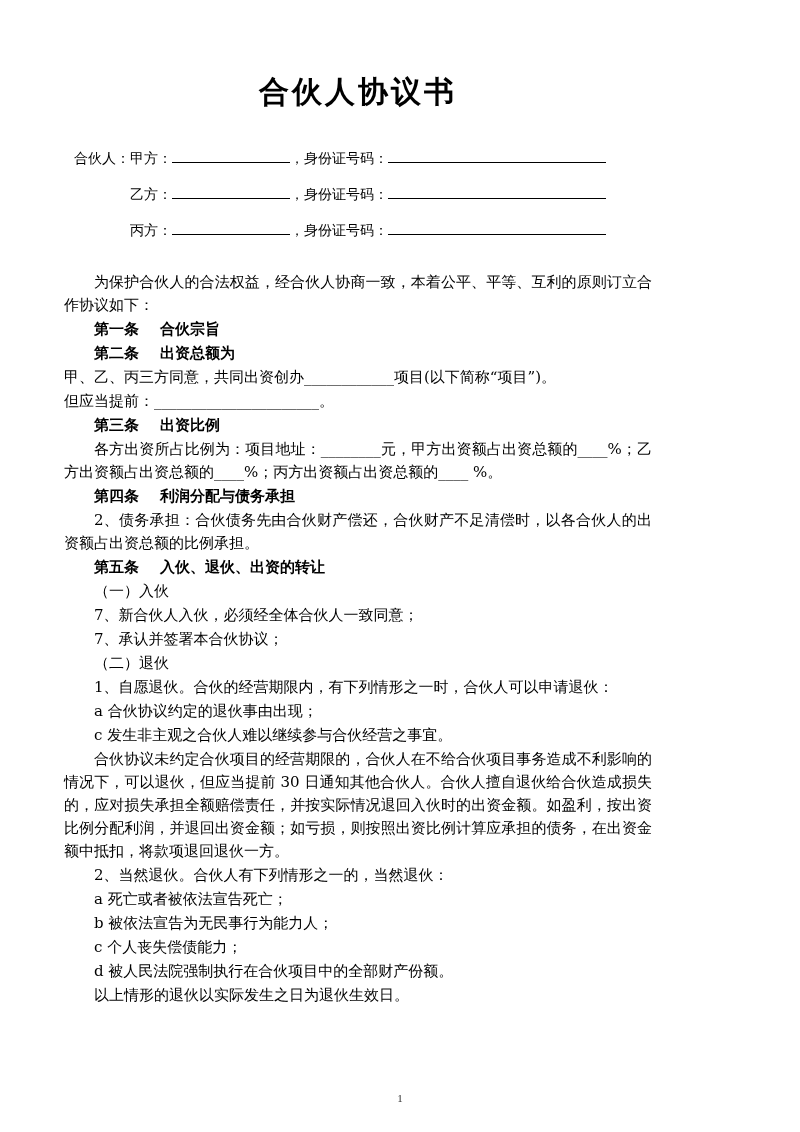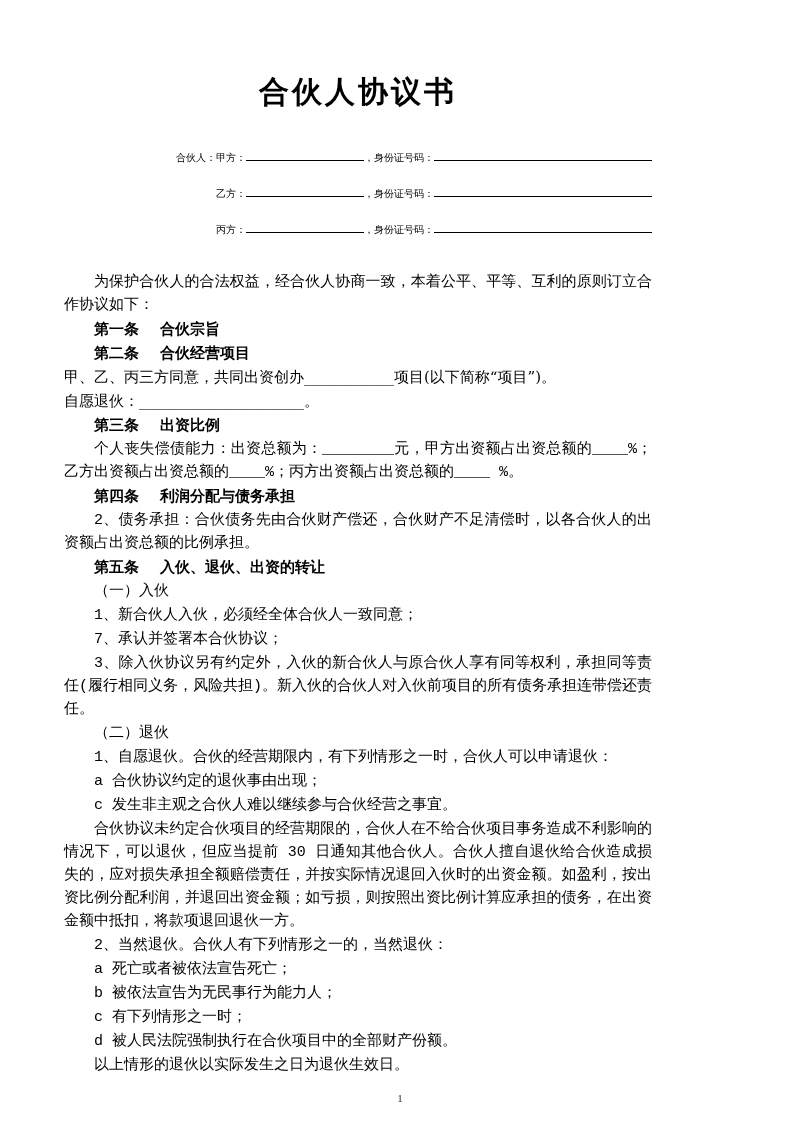--- a/index.html
+++ b/index.html
@@ -25,23 +25,22 @@
   .doc-title {
     text-align: center;
     font-size: 30px;
     font-weight: bold;
     letter-spacing: 3px;
     margin: 28px 0 30px 0;
     font-family: "DejaVu Serif", "Liberation Serif", serif;
   }
   .parties {
     margin: 0 0 26px 10px;
-    font-size: 10px;
+    font-size: 14px;
     line-height: 30px;
-    text-align: right;
   }
   .party-row {
     display: block;
     white-space: nowrap;
     margin-bottom: 6px;
   }
   .party-indent {
     display: inline-block;
     width: 56px;
   }
@@ -54,21 +53,20 @@
   .blank-id { width: 218px; }
 
   .body-text {
     font-size: 15px;
     line-height: 23px;
     text-align: justify;
   }
   .p {
     margin: 0 0 1px 0;
     text-indent: 2em;
-    font-family: Liberation Mono, monospace;
   }
   .p-noindent {
     margin: 0 0 1px 0;
     text-indent: 0;
   }
   .p-sec {
     margin: 0 0 1px 0;
     text-indent: 2em;
     font-weight: bold;
   }
@@ -106,45 +104,44 @@
       <span class="party-indent"></span><span>丙方：</span><span class="blank blank-name"></span><span>，身份证号码：</span><span class="blank blank-id"></span>
     </div>
   </div>
 
   <div class="body-text">
 
     <p class="p">为保护合伙人的合法权益，经合伙人协商一致，本着公平、平等、互利的原则订立合作协议如下：</p>
 
     <p class="p-sec"><span>第一条</span><span class="sec-gap"></span><span>合伙宗旨</span></p>
 
-    <p class="p-sec"><span>第二条</span><span class="sec-gap"></span><span>合伙经营项目</span></p>
+    <p class="p-sec"><span>第二条</span><span class="sec-gap"></span><span>出资总额为</span></p>
     <p class="p-noindent">甲、乙、丙三方同意，共同出资创办____________项目(以下简称“项目”)。</p>
-    <p class="p-noindent">自愿退伙：______________________。</p>
+    <p class="p-noindent">但应当提前：______________________。</p>
 
     <p class="p-sec"><span>第三条</span><span class="sec-gap"></span><span>出资比例</span></p>
-    <p class="p">个人丧失偿债能力：出资总额为：________元，甲方出资额占出资总额的____%；乙方出资额占出资总额的____%；丙方出资额占出资总额的____ %。</p>
+    <p class="p">各方出资所占比例为：项目地址：________元，甲方出资额占出资总额的____%；乙方出资额占出资总额的____%；丙方出资额占出资总额的____ %。</p>
 
     <p class="p-sec"><span>第四条</span><span class="sec-gap"></span><span>利润分配与债务承担</span></p>
     <p class="p">2、债务承担：合伙债务先由合伙财产偿还，合伙财产不足清偿时，以各合伙人的出资额占出资总额的比例承担。</p>
 
     <p class="p-sec"><span>第五条</span><span class="sec-gap"></span><span>入伙、退伙、出资的转让</span></p>
 
     <p class="p">（一）入伙</p>
-    <p class="p">1、新合伙人入伙，必须经全体合伙人一致同意；</p>
+    <p class="p">7、新合伙人入伙，必须经全体合伙人一致同意；</p>
     <p class="p">7、承认并签署本合伙协议；</p>
-    <p class="p">3、除入伙协议另有约定外，入伙的新合伙人与原合伙人享有同等权利，承担同等责任(履行相同义务，风险共担)。新入伙的合伙人对入伙前项目的所有债务承担连带偿还责任。</p>
 
     <p class="p">（二）退伙</p>
     <p class="p">1、自愿退伙。合伙的经营期限内，有下列情形之一时，合伙人可以申请退伙：</p>
     <p class="p">a 合伙协议约定的退伙事由出现；</p>
     <p class="p">c 发生非主观之合伙人难以继续参与合伙经营之事宜。</p>
     <p class="p">合伙协议未约定合伙项目的经营期限的，合伙人在不给合伙项目事务造成不利影响的情况下，可以退伙，但应当提前 30 日通知其他合伙人。合伙人擅自退伙给合伙造成损失的，应对损失承担全额赔偿责任，并按实际情况退回入伙时的出资金额。如盈利，按出资比例分配利润，并退回出资金额；如亏损，则按照出资比例计算应承担的债务，在出资金额中抵扣，将款项退回退伙一方。</p>
     <p class="p">2、当然退伙。合伙人有下列情形之一的，当然退伙：</p>
     <p class="p">a 死亡或者被依法宣告死亡；</p>
     <p class="p">b 被依法宣告为无民事行为能力人；</p>
-    <p class="p">c 有下列情形之一时；</p>
+    <p class="p">c 个人丧失偿债能力；</p>
     <p class="p">d 被人民法院强制执行在合伙项目中的全部财产份额。</p>
     <p class="p">以上情形的退伙以实际发生之日为退伙生效日。</p>
 
   </div>
 
   <div class="footer-page">1</div>
 </div>
 
 </body></html>

